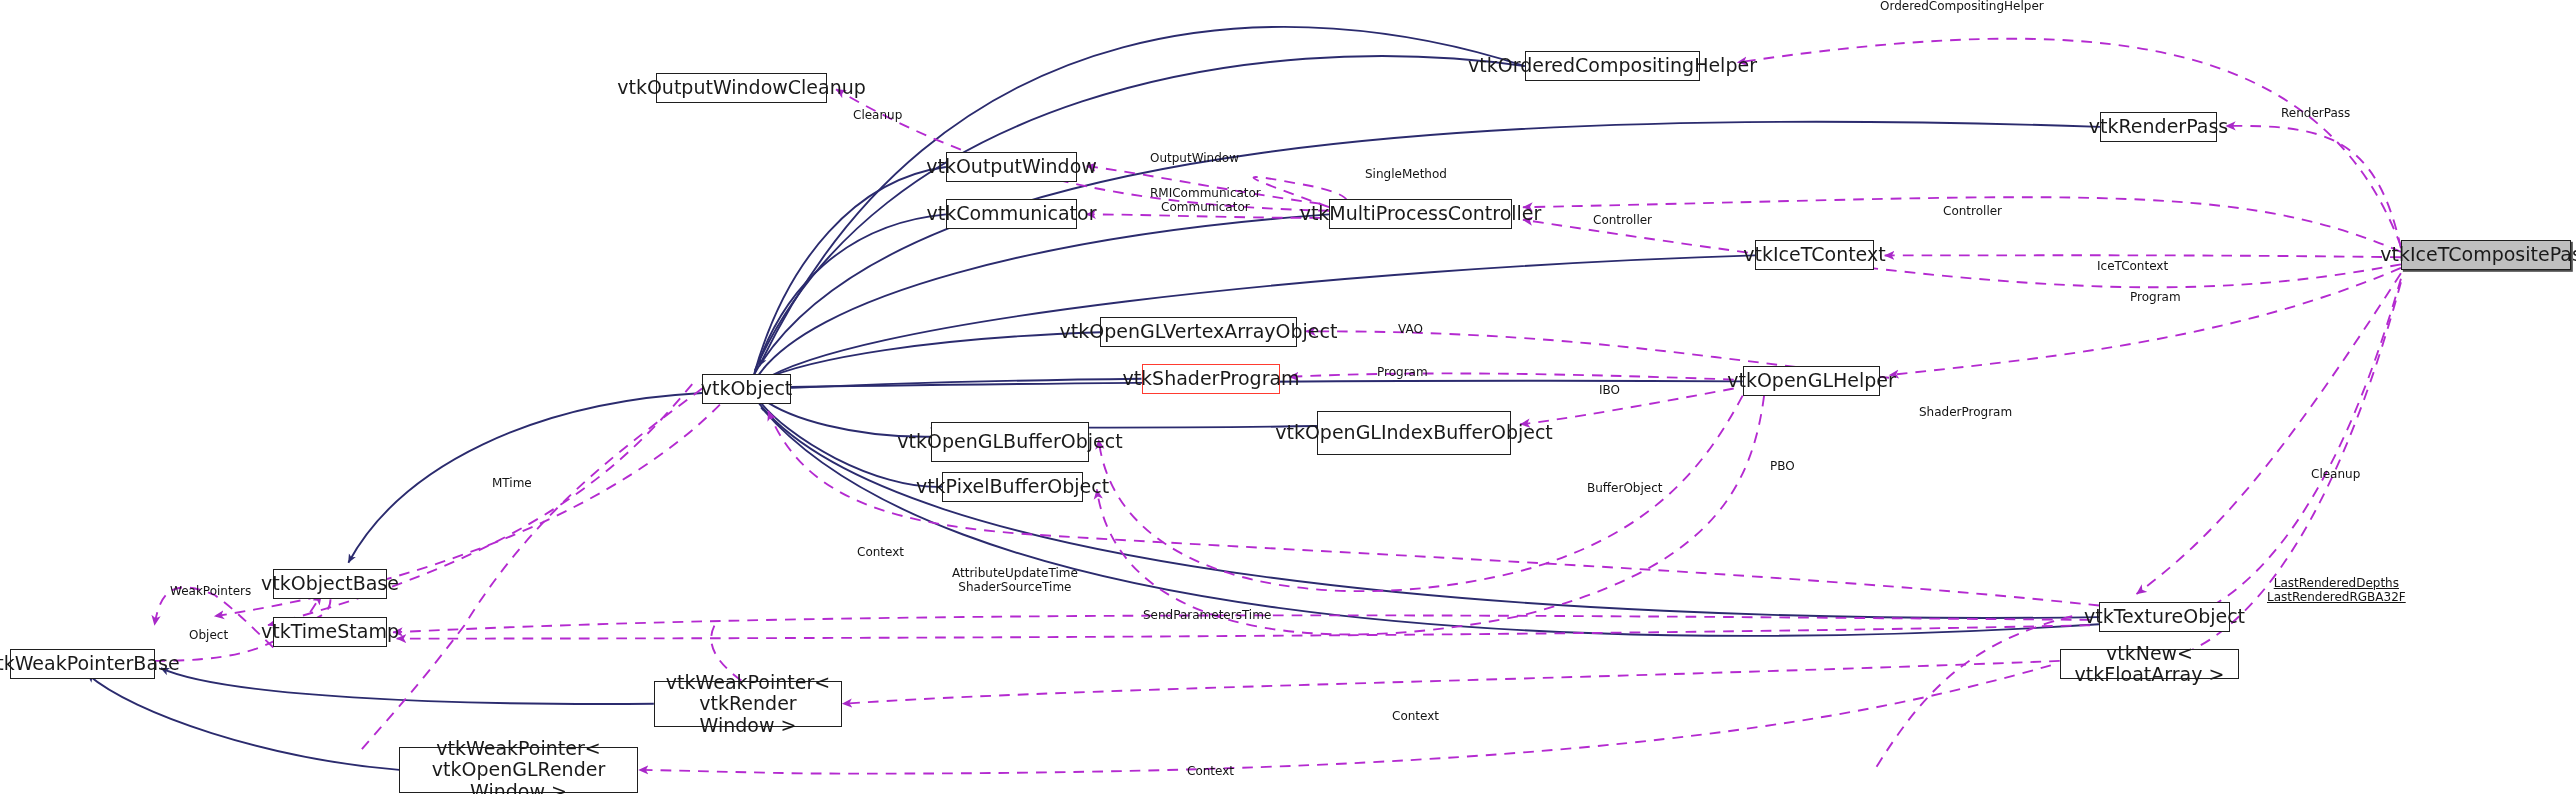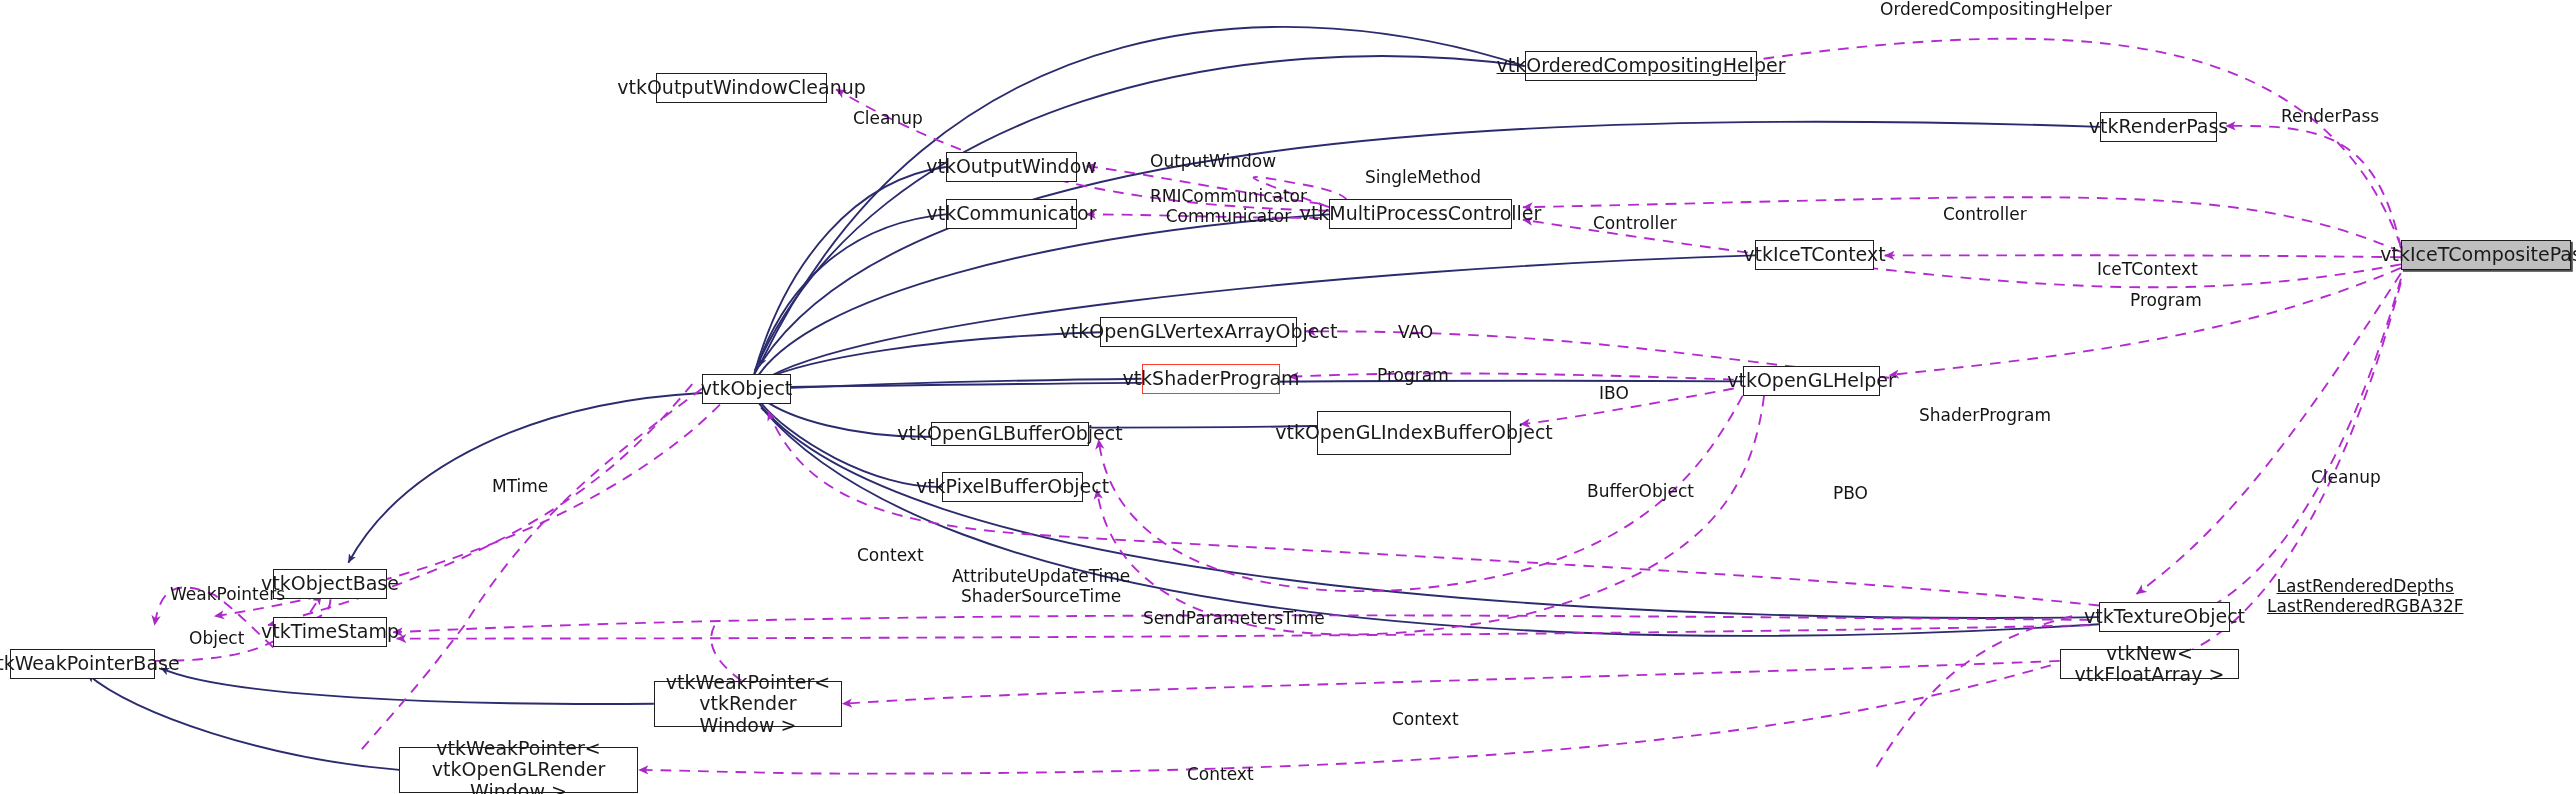--- a/index.html
+++ b/index.html
@@ -45,21 +45,21 @@
     background: #bfbfbf;
     border: 0.9px solid #1f1f1f;
     box-shadow: 1.8px 1.8px 0 0 #4d4d4d;
   }
   .node.redborder {
     border: 0.9px solid #ff3b30;
     box-shadow: none;
   }
   .edge-label {
     position: absolute;
-    font-size: 17px;
+    font-size: 12px;
     color: #141414;
     white-space: pre-line;
     line-height: 1.15;
     text-align: center;
     pointer-events: none;
   }
   .solid-edge {
     fill: none;
     stroke: #2b2b6e;
     stroke-width: 2.1;
@@ -147,33 +147,33 @@
       <path class="dashed-edge" d="M 370,671 C 370,690 350,695 330,698" marker-end="url(#arrDash)"></path>
       <path class="dashed-edge" d="M 173,740 C 250,740 290,730 320,710 C 345,695 350,680 360,666" marker-end="url(#arrDash)"></path>
       <path class="dashed-edge" d="M 775,430 C 700,520 600,620 300,700" marker-end="url(#arrDash)"></path>
       <path class="dashed-edge" d="M 806,453 C 700,560 500,650 240,690" marker-end="url(#arrDash)"></path>
       <path class="dashed-edge" d="M 830,762 C 800,740 790,720 800,700"></path>
     </g>
   </svg>
 
   <div id="nodes-host">
       <div class="node plain" style="left: 656px; top: 73px; width: 171px; height: 30px;">vtkOutputWindowCleanup</div>
-      <div class="node plain" style="left: 1525px; top: 51px; width: 232px; height: 30px; text-decoration: underline;">vtkOrderedCompositingHelper</div>
+      <div class="node plain" style="left: 1525px; top: 51px; width: 175px; height: 30px;">vtkOrderedCompositingHelper</div>
       <div class="node plain" style="left: 2100px; top: 112px; width: 117px; height: 30px;">vtkRenderPass</div>
       <div class="node plain" style="left: 946px; top: 152px; width: 131px; height: 30px;">vtkOutputWindow</div>
       <div class="node plain" style="left: 946px; top: 199px; width: 131px; height: 30px;">vtkCommunicator</div>
       <div class="node plain" style="left: 1329px; top: 199px; width: 183px; height: 30px;">vtkMultiProcessController</div>
       <div class="node plain" style="left: 1755px; top: 240px; width: 119px; height: 30px;">vtkIceTContext</div>
       <div class="node highlight" style="left: 2401px; top: 240px; width: 170px; height: 30px;">vtkIceTCompositePass</div>
       <div class="node plain" style="left: 1100px; top: 317px; width: 197px; height: 30px;">vtkOpenGLVertexArrayObject</div>
       <div class="node plain" style="left: 1743px; top: 366px; width: 137px; height: 30px;">vtkOpenGLHelper</div>
       <div class="node redborder" style="left: 1142px; top: 364px; width: 138px; height: 30px;">vtkShaderProgram</div>
       <div class="node plain" style="left: 702px; top: 374px; width: 89px; height: 30px;">vtkObject</div>
       <div class="node plain" style="left: 1317px; top: 411px; width: 194px; height: 44px;">vtkOpenGLIndexBufferObject</div>
-      <div class="node plain" style="left: 931px; top: 422px; width: 158px; height: 24px;">vtkOpenGLBufferObject</div>
+      <div class="node plain" style="left: 931px; top: 422px; width: 158px; height: 40px;">vtkOpenGLBufferObject</div>
       <div class="node plain" style="left: 942px; top: 472px; width: 141px; height: 30px;">vtkPixelBufferObject</div>
       <div class="node plain" style="left: 273px; top: 569px; width: 114px; height: 30px;">vtkObjectBase</div>
       <div class="node plain" style="left: 2099px; top: 602px; width: 131px; height: 30px;">vtkTextureObject</div>
       <div class="node plain" style="left: 273px; top: 617px; width: 114px; height: 30px;">vtkTimeStamp</div>
       <div class="node plain" style="left: 2060px; top: 649px; width: 179px; height: 30px;">vtkNew&lt; vtkFloatArray &gt;</div>
       <div class="node plain" style="left: 9.8px; top: 649px; width: 145px; height: 30px;">vtkWeakPointerBase</div>
       <div class="node plain" style="left: 654px; top: 681px; width: 188px; height: 46px;">vtkWeakPointer&lt; vtkRender
 Window &gt;</div>
       <div class="node plain" style="left: 399px; top: 747px; width: 239px; height: 46px;">vtkWeakPointer&lt; vtkOpenGLRender
 Window &gt;</div>
@@ -188,21 +188,21 @@
 Communicator</div>
       <div class="edge-label" style="left: 1593px; top: 214px;">Controller</div>
       <div class="edge-label" style="left: 1943px; top: 205px;">Controller</div>
       <div class="edge-label" style="left: 2097px; top: 240px; margin-top: 20px;">IceTContext</div>
       <div class="edge-label" style="left: 2130px; top: 291px;">Program</div>
       <div class="edge-label" style="left: 1398px; top: 323px;">VAO</div>
       <div class="edge-label" style="left: 1377px; top: 366px;">Program</div>
       <div class="edge-label" style="left: 1599px; top: 384px;">IBO</div>
       <div class="edge-label" style="left: 1919px; top: 406px;">ShaderProgram</div>
       <div class="edge-label" style="left: 1587px; top: 482px;">BufferObject</div>
-      <div class="edge-label" style="left: 1833px; top: 460px; margin-top: 24px;">PBO</div>
+      <div class="edge-label" style="left: 1770px; top: 460px;">PBO</div>
       <div class="edge-label" style="left: 492px; top: 477px;">MTime</div>
       <div class="edge-label" style="left: 2311px; top: 468px;">Cleanup</div>
       <div class="edge-label" style="left: 857px; top: 546px;">Context</div>
       <div class="edge-label" style="left: 952px; top: 567px;">AttributeUpdateTime
 ShaderSourceTime</div>
       <div class="edge-label" style="left: 2267px; top: 577px; text-decoration: underline;">LastRenderedDepths
 LastRenderedRGBA32F</div>
       <div class="edge-label" style="left: 170px; top: 585px;">WeakPointers</div>
       <div class="edge-label" style="left: 1143px; top: 609px;">SendParametersTime</div>
       <div class="edge-label" style="left: 189px; top: 629px;">Object</div>

